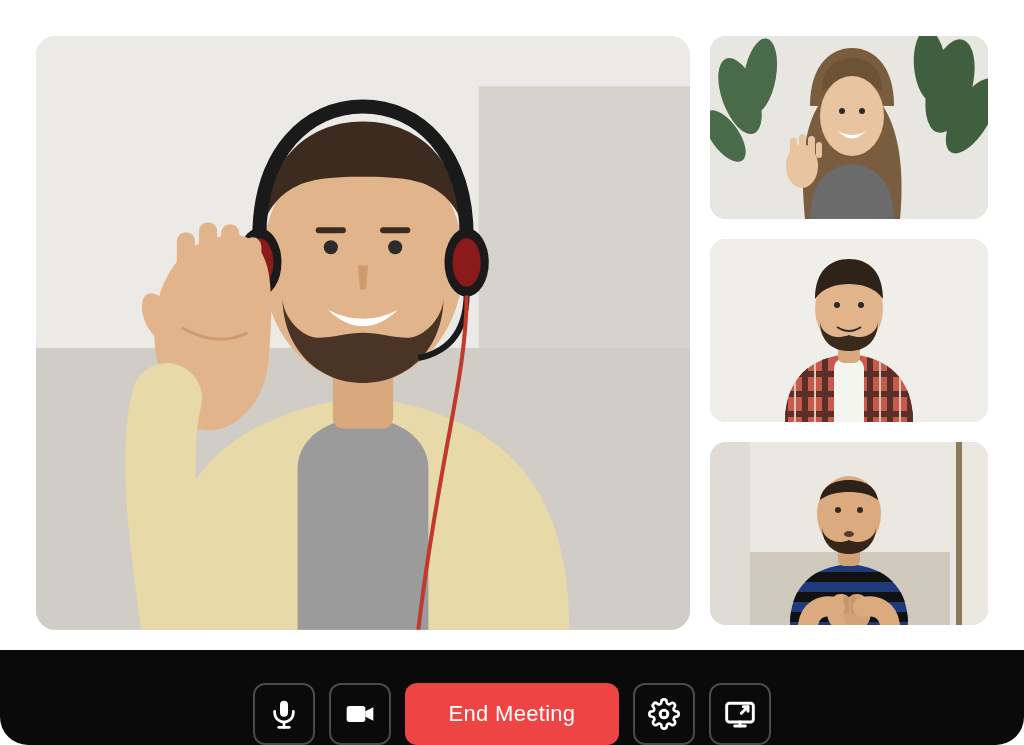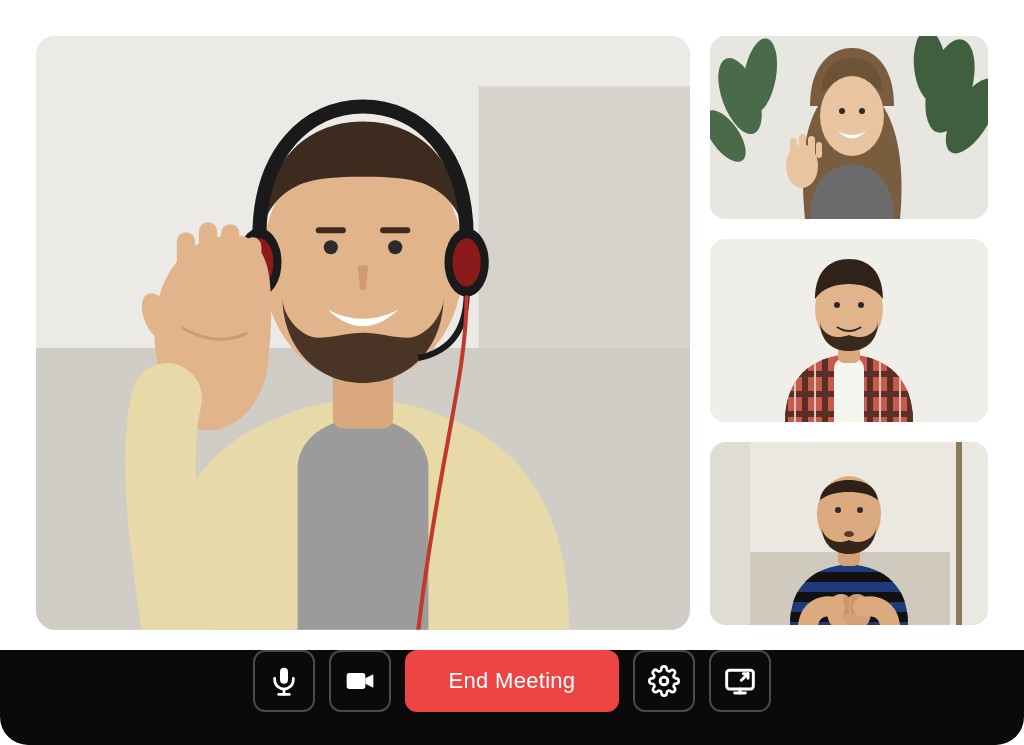--- a/index.html
+++ b/index.html
@@ -58,21 +58,21 @@
     }
     .thumb svg {
       display: block;
       width: 100%;
       height: 100%;
     }
     .toolbar {
       height: 102px;
       background: #0a0a0a;
       display: flex;
-      align-items: flex-start;
+      align-items: flex-end;
       justify-content: center;
       gap: 14px;
       padding: 0 40px;
     }
     .icon-btn {
       width: 62px;
       height: 62px;
       border-radius: 12px;
       border: 2px solid #4a4a4a;
       background: transparent;

